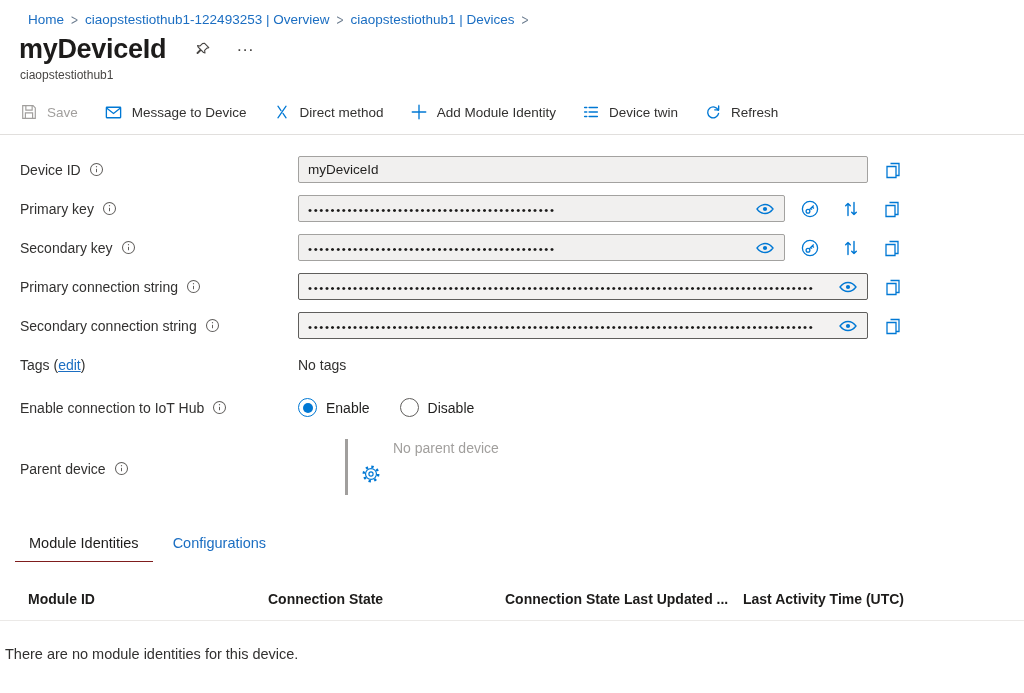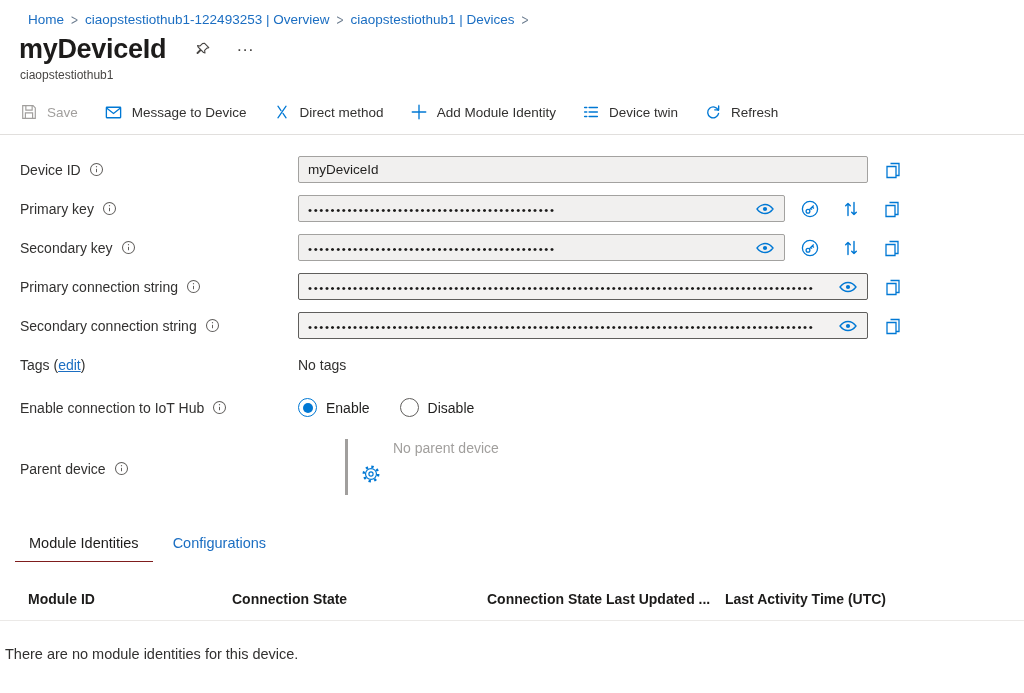--- a/index.html
+++ b/index.html
@@ -54,21 +54,21 @@
   .parent-box { border-left:3px solid #a19f9d; padding-left:9px; min-height:56px; }
   .parent-text { font-size:14px; color:#a19f9d; margin-top:1px;margin-left:36px; }
   .gear-btn { margin-top:8px; margin-left:4px; display:inline-flex; cursor:pointer; }
   
   .tabs { margin-top:33px; padding-left:15px; display:flex; }
   .tab { font-size:14.5px; padding:7px 14px 10px 14px; cursor:pointer; }
   .tab.active { color:#1d1c1b; border-bottom:1px solid #7f1d1d; }
   .tab.inactive { color:#1b6ec2; margin-left:6px; }
   
   .thead { margin-top:29px; padding-left:28px; display:flex; font-size:14px; font-weight:700; color:#1d1c1b; }
-  .th1 { width:204px; } .th2 { width:237px; } .th3 { width:238px;margin-left:18px; }
+  .th1 { width:240px; } .th2 { width:237px; } .th3 { width:238px; }
   .thead-rule { border-bottom:1px solid #ebe9e7; margin-top:13px; }
   .empty-msg { margin-top:25px; padding-left:5px; font-size:14.5px; color:#323130; }
   svg { display:block; }
 </style>
 </head>
 <body>
 
 <div class="breadcrumb">
   <a class="crumb">Home</a>
   <span class="crumb-sep">&gt;</span>

